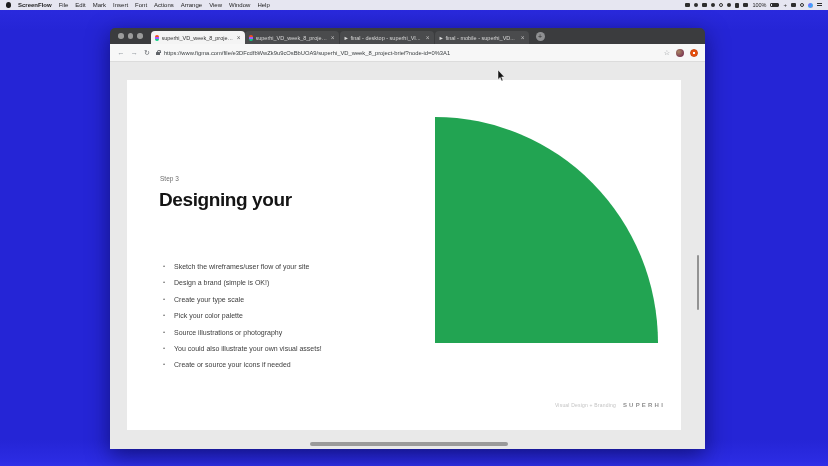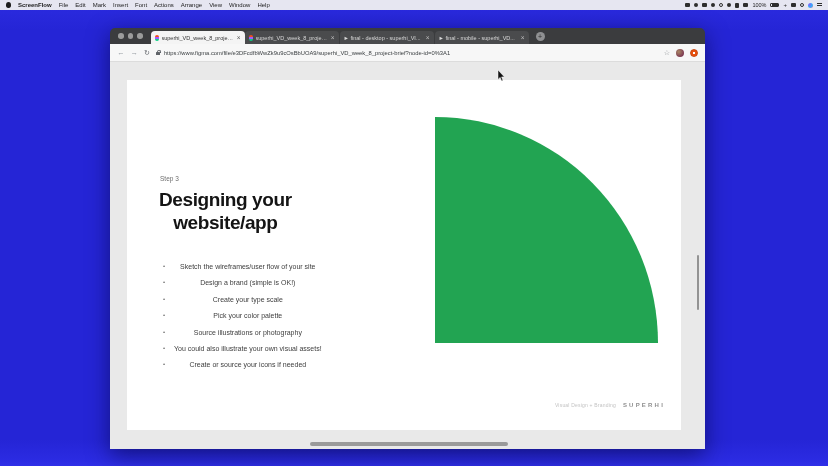--- a/index.html
+++ b/index.html
@@ -56,21 +56,21 @@
   .lock{width:4px;height:3.2px;background:#5F6368;border-radius:0.5px;position:relative;margin-top:2px;flex:none;}
   .lock::before{content:"";position:absolute;top:-2.2px;left:0.7px;width:2px;height:2px;
     border:0.8px solid #5F6368;border-bottom:none;border-radius:2px 2px 0 0;}
   .url{font-size:5.8px;color:#3C4043;white-space:nowrap;overflow:hidden;text-overflow:ellipsis;}
   .star{font-size:7px;color:#80868B;cursor:pointer;}
   .avatar{width:8px;height:8px;border-radius:50%;flex:none;cursor:pointer;
     background:radial-gradient(circle at 35% 35%,#A86,#7D3A52 70%);}
   .record{width:8px;height:8px;border-radius:50%;flex:none;cursor:pointer;
     background:radial-gradient(circle,#fff 0 1.2px,#E8500F 1.3px);border:0.5px solid #C8440C;}
 
-  .content{flex:1;position:relative;background:#E9E9E9;text-align:center;}
+  .content{flex:1;position:relative;background:#E9E9E9;}
 
   
   .slide{position:absolute;left:17px;top:18px;width:554px;height:350px;background:#FFFFFF;}
   .step{position:absolute;left:33px;top:95px;font-size:6.5px;color:#6E6E6E;}
   .slide-title{position:absolute;left:32px;top:108px;font-size:19px;line-height:23px;
     font-weight:700;color:#141414;letter-spacing:-0.4px;}
   .bullets{position:absolute;left:36px;top:183px;margin:0;padding:0;list-style:none;}
   .bullets li{position:relative;padding-left:11px;margin-bottom:9px;font-size:7px;
     line-height:7.4px;color:#3D3D3D;}
   .bullets li::before{content:"•";position:absolute;left:0;color:#6b6b6b;font-size:6px;}
@@ -176,21 +176,20 @@
       <span class="record"></span>
     </div>
 
     <div class="content">
 
       <div class="slide">
         <div class="quarter"></div>
         <div class="step">Step 3</div>
         <div class="slide-title">
           <div>Designing your</div>
-          <div>website/app</div>
         </div>
         <ul class="bullets">
           <li>Sketch the wireframes/user flow of your site</li>
           <li>Design a brand (simple is OK!)</li>
           <li>Create your type scale</li>
           <li>Pick your color palette</li>
           <li>Source illustrations or photography</li>
           <li>You could also illustrate your own visual assets!</li>
           <li>Create or source your icons if needed</li>
         </ul>

